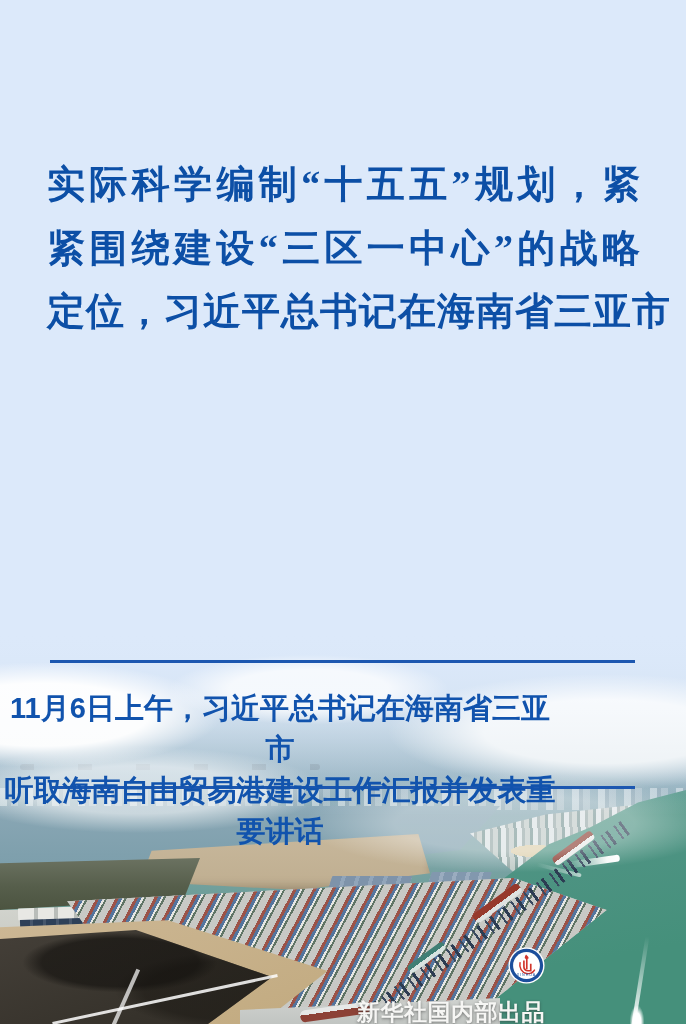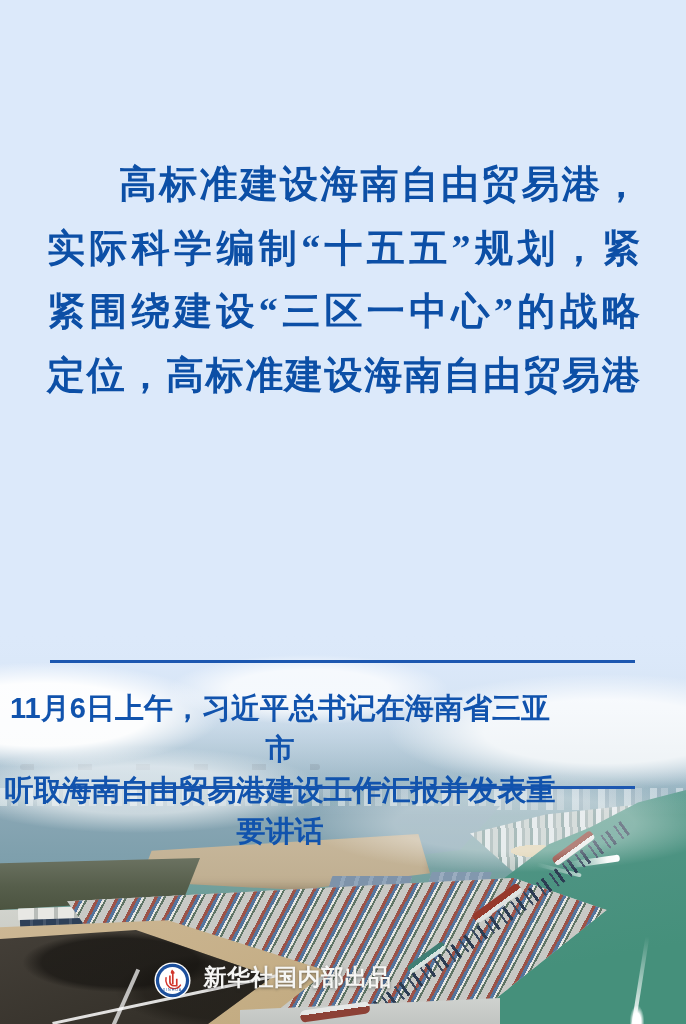--- a/index.html
+++ b/index.html
@@ -242,44 +242,44 @@
       radial-gradient(ellipse 300px 70px at 75% 52%, rgba(255,255,255,.35) 0 40%, transparent 70%),
       linear-gradient(180deg, #dce9fa 0%, #dce9fa 7%,
         rgba(220,233,250,.85) 22%, rgba(222,234,249,.45) 34%, rgba(224,235,249,0) 50%);
     pointer-events:none;
   }
 
   
   .credit {
     position: absolute;
     left: 0; top: 962px; width: 545px; height: 50px;
-    display: flex; align-items: flex-start; justify-content: center;
+    display: flex; align-items: flex-end; justify-content: center;
     gap: 13px;
     z-index: 8;
+    flex-direction: column;
   }
   .credit .logo { width: 37px; height: 37px; flex: 0 0 auto; }
   .credit .label {
     color: #f6f6f4;
     font-size: 23px;
     font-weight: bold;
     letter-spacing: 0.5px;
     text-shadow: 0 1px 3px rgba(40,40,40,.55);
     white-space: nowrap;
   }
 </style>
 </head>
 <body>
 
 <div class="poster">
 
   <div class="quote">
-    <div class="qline first">高标准建设海南自由贸易港，</div>
     <div class="qline">实际科学编制“十五五”规划，紧</div>
     <div class="qline">紧围绕建设“三区一中心”的战略</div>
-    <div class="qline">定位，高标准建设海南自由贸易港</div>
+    <div class="qline">定位，习近平总书记在海南省三亚市</div>
   </div>
 
   <div class="divider d1"></div>
   <div class="divider d2"></div>
 
   <div class="caption">
     <div>11月6日上午，习近平总书记在海南省三亚市</div>
     <div>听取海南自由贸易港建设工作汇报并发表重要讲话</div>
   </div>
 

